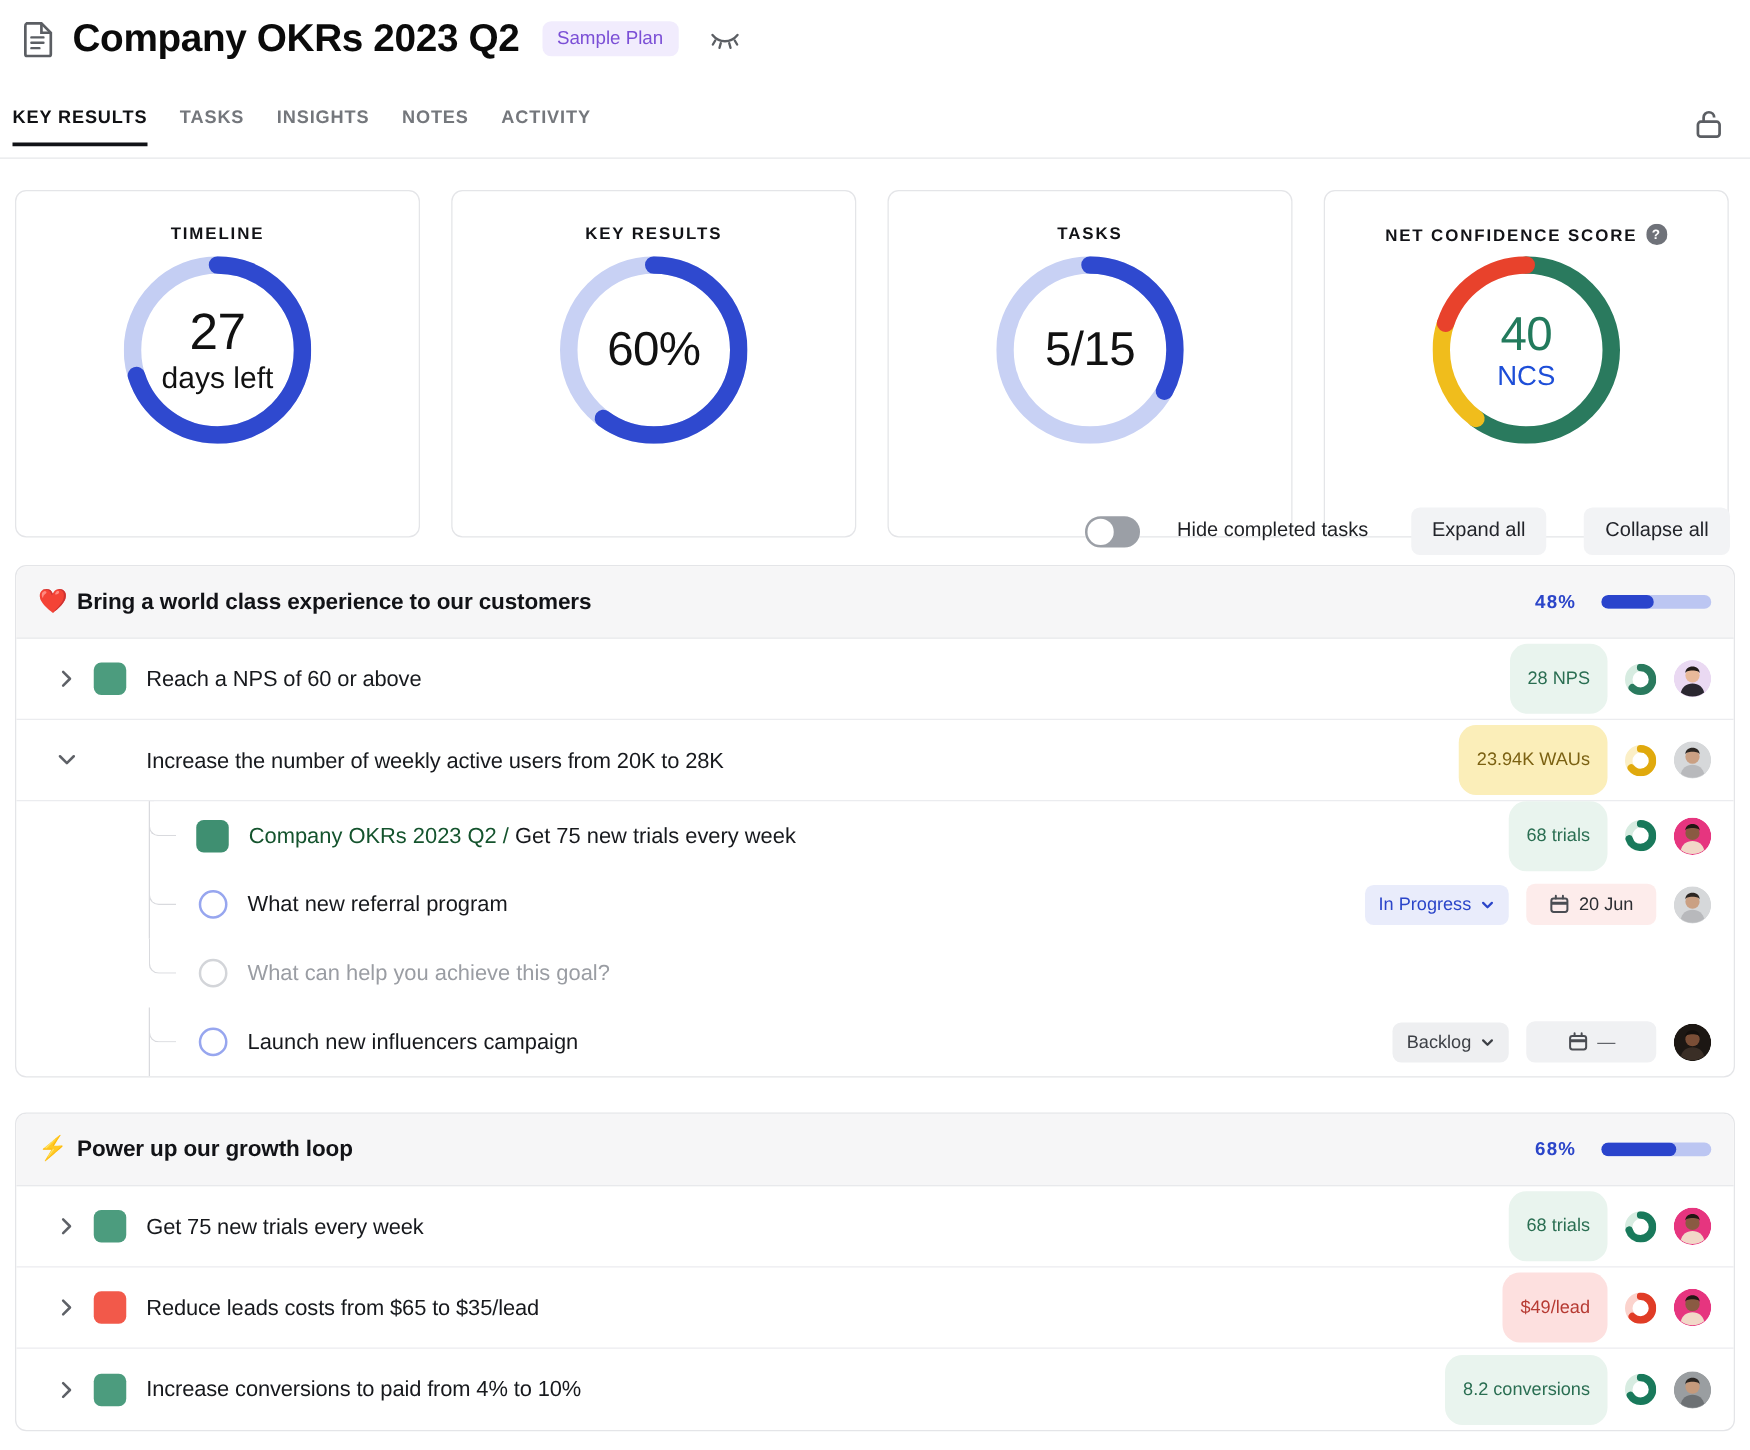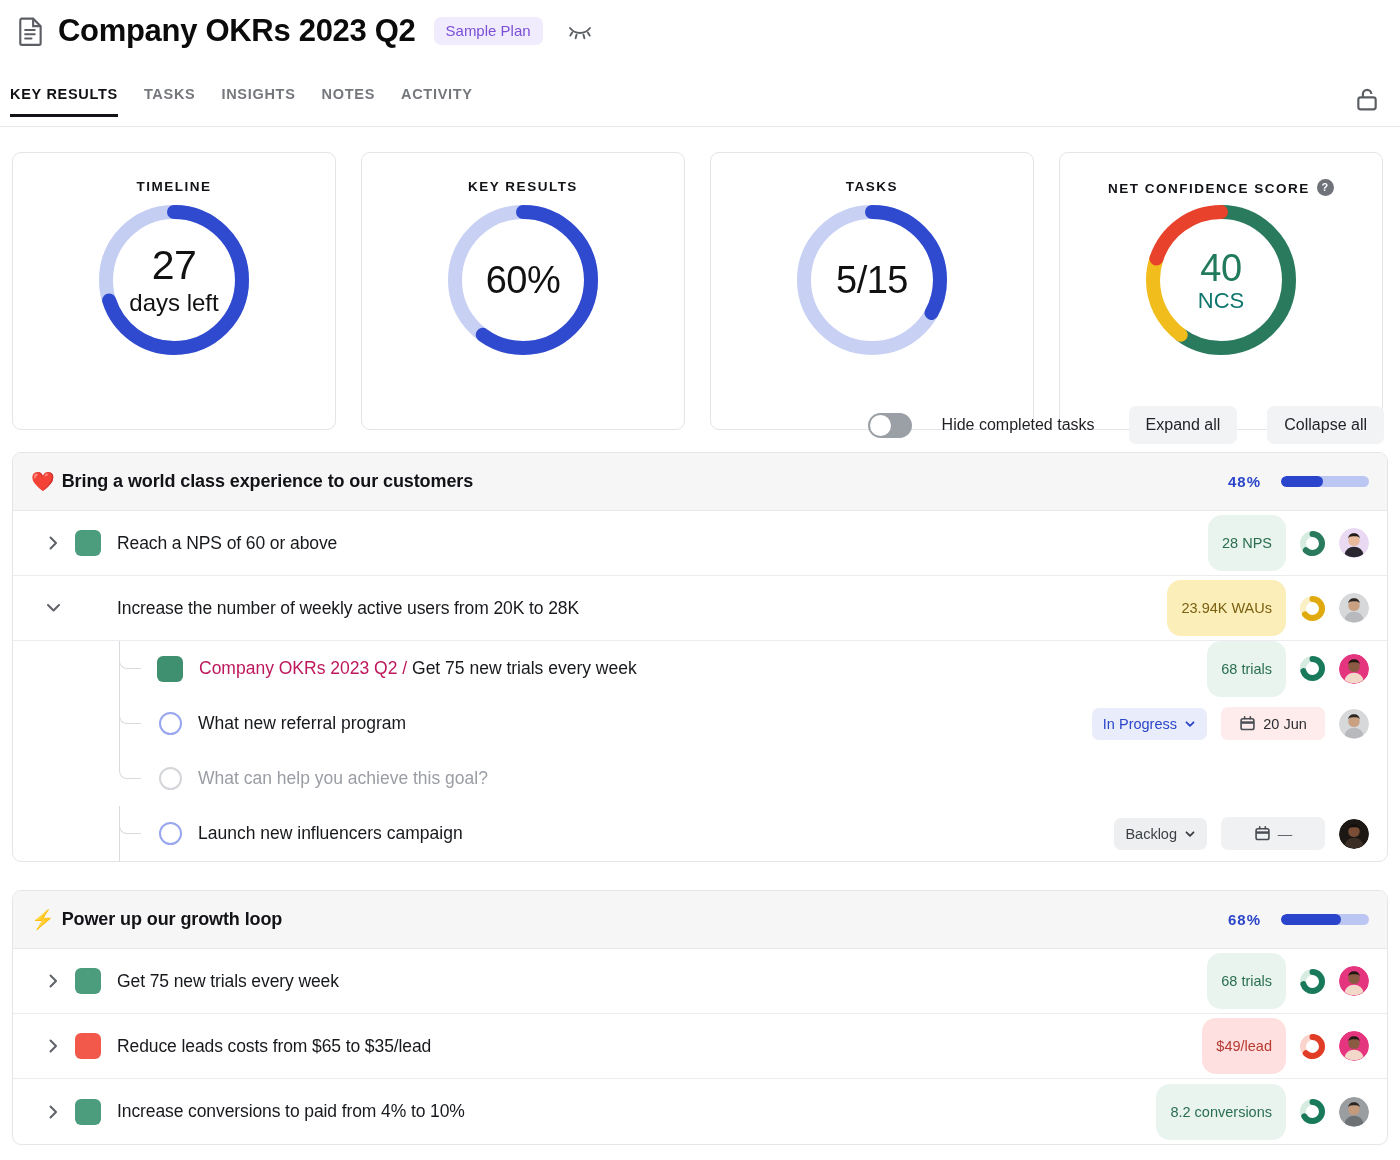--- a/index.html
+++ b/index.html
@@ -74,21 +74,21 @@
   }
   .donut-center {
     position: absolute; left: 0; top: 0; width: 150px; height: 150px;
     display: flex; flex-direction: column; align-items: center; justify-content: center;
     line-height: 1;
   }
   .donut-main { font-size: 38px; color: #111; letter-spacing: -0.5px; }
   .donut-main.big { font-size: 41px; }
   .donut-sub { font-size: 24px; color: #111; margin-top: 5px; }
   .donut-main.green { color: #227a5c; font-size: 38px; }
-  .donut-sub.green { color: #0f766e; font-size: 22px; margin-top: 3px;}
+  .donut-sub.green { color: #1d4ed8; font-size: 22px; margin-top: 3px;}
 
   
   .toolbar {
     position: absolute; right: 16px; top: 406px;
     display: flex; align-items: center; gap: 30px;
   }
   .toggle {
     width: 44px; height: 25px; border-radius: 13px; background: #9b9fa6;
     position: relative; flex: none;
   }
@@ -152,21 +152,21 @@
     border-left: 1px solid #d9dade; border-bottom: 1px solid #d9dade;
     border-bottom-left-radius: 8px;
   }
   .sub-row .sq { margin-left: 44px; }
   .circle {
     width: 23px; height: 23px; border-radius: 50%; border: 2px solid #97a6ef;
     flex: none; margin-left: 46px; background: #fff;
   }
   .circle.grey { border-color: #d3d5d9; }
   .sub-name { font-size: 17.5px; color: #17191d; margin-left: 16px; }
-  .sub-name .crumb { color: #be185d; }
+  .sub-name .crumb { color: #14532d; }
   .sub-name.placeholder { color: #9a9da3; }
   .chip {
     display: flex; align-items: center; gap: 7px;
     font-size: 14.5px; border-radius: 7px; padding: 8px 11px; line-height: 16px;
     white-space: nowrap;
   }
   .chip.status-prog { background: #e9ecfb; color: #2b45c9; }
   .chip.status-backlog { background: #eeeff1; color: #3d4046; }
   .chip.date-red { background: #fdeceb; color: #2c2e33; width: 104px; justify-content:center;}
   .chip.date-grey { background: #f0f1f3; color: #3d4046; width: 104px; justify-content:center;}

